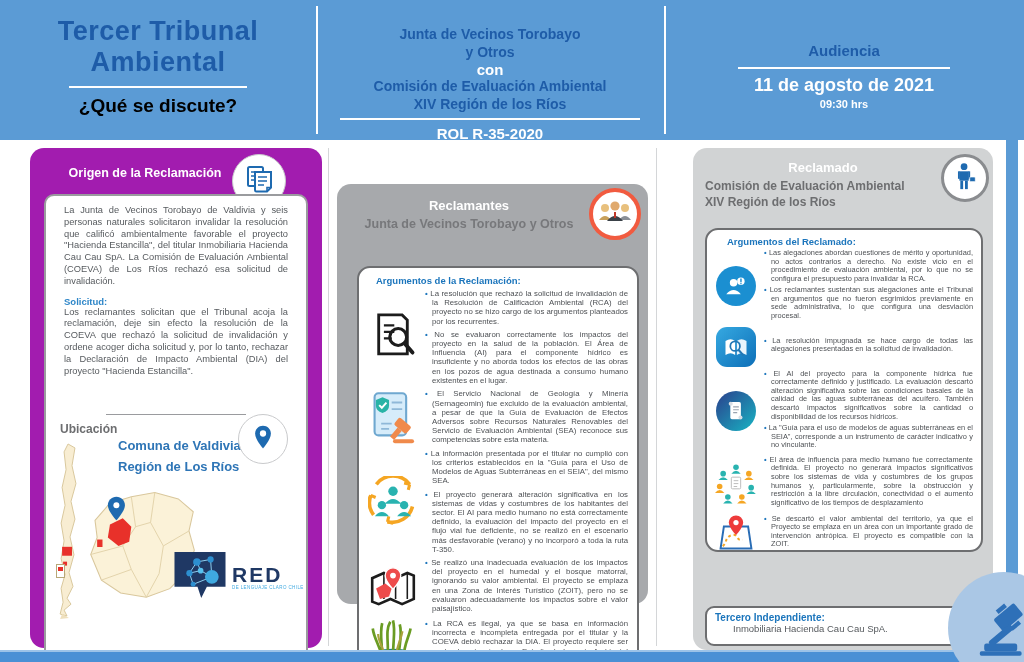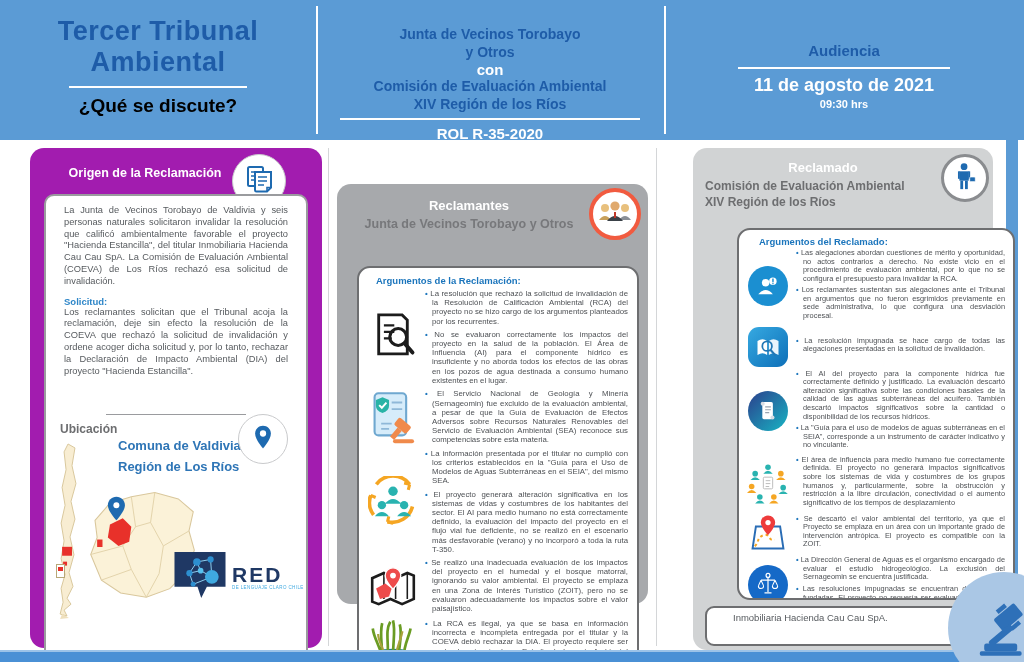--- a/index.html
+++ b/index.html
@@ -65,21 +65,21 @@
   .gicon{flex:0 0 54px;display:flex;align-items:center;justify-content:center;}
   .gitems{flex:1;}
   .bullet{font-size:7.8px;line-height:1.18;color:#4d5054;text-align:justify;padding-left:7px;text-indent:-7px;margin-bottom:4px;}
   .bullet:last-child{margin-bottom:0;}
   .bullet::before{content:"• ";color:#1b75bc;font-weight:bold;}
 
   
   .cr-head{position:absolute;left:12px;top:12px;width:236px;}
   .cr-head .t1{text-align:center;font-size:13px;font-weight:bold;color:#ffffff;}
   .cr-head .t2{margin-top:3px;font-size:12px;line-height:1.35;font-weight:bold;color:#6d6e70;white-space:pre-line;}
-  .cr-box{left:12px;top:80px;width:278px;height:372px;border:2px solid #6d6e70;border-radius:13px;padding:6px 8px 4px 6px;overflow:hidden;margin-left:32px;}
+  .cr-box{left:12px;top:80px;width:278px;height:324px;border:2px solid #6d6e70;border-radius:13px;padding:6px 8px 4px 6px;overflow:hidden;}
   .cr-box .arg-title{margin-left:14px;margin-bottom:2px;}
   .cr-box .group{gap:5px;margin-bottom:3px;}
   .cr-box .gicon{flex:0 0 46px;}
   .cr-box .bullet{font-size:7.4px;line-height:1.16;margin-bottom:3px;}
   .icircle{width:40px;height:40px;border-radius:50%;background:#1b8fd1;display:flex;align-items:center;justify-content:center;}
   .isquare{width:40px;height:40px;border-radius:11px;background:linear-gradient(135deg,#36a9e1,#0d6fb8);display:flex;align-items:center;justify-content:center;}
   .igrad{background:linear-gradient(135deg,#2b3f8c,#18b5c4);}
   .tercero{left:12px;top:458px;width:282px;height:40px;border:2px solid #6d6e70;border-radius:9px;padding:4px 8px;}
   .ter-label{font-size:10px;font-weight:bold;color:#1b75bc;}
   .ter-val{margin-left:18px;font-size:9.5px;color:#565a5e;}
@@ -441,20 +441,21 @@
           </div>
         </div>
         <div class="gitems">
           <div class="bullet">La Dirección General de Aguas es el organismo encargado de evaluar el estudio hidrogeológico. La exclusión del Sernageomin se encuentra justificada.</div>
           <div class="bullet">Las resoluciones impugnadas se encuentran debidamente fundadas. El proyecto no requería ser evaluado a través de un Estudio.</div>
         </div>
       </div>
     </div>
 
     <div class="whitebox tercero">
+      <div class="ter-label">Tercero Independiente:</div>
       <div class="ter-val">Inmobiliaria Hacienda Cau Cau SpA.</div>
     </div>
   </div>
 
   <div class="bottom-bar"></div>
   <div class="gavel-circle">
     <span>
       <svg width="66" height="66" viewBox="0 0 60 60">
         <g transform="rotate(-40 34 22)">
           <rect x="22" y="15" width="24" height="14" rx="2" fill="#2e70b8"></rect>

